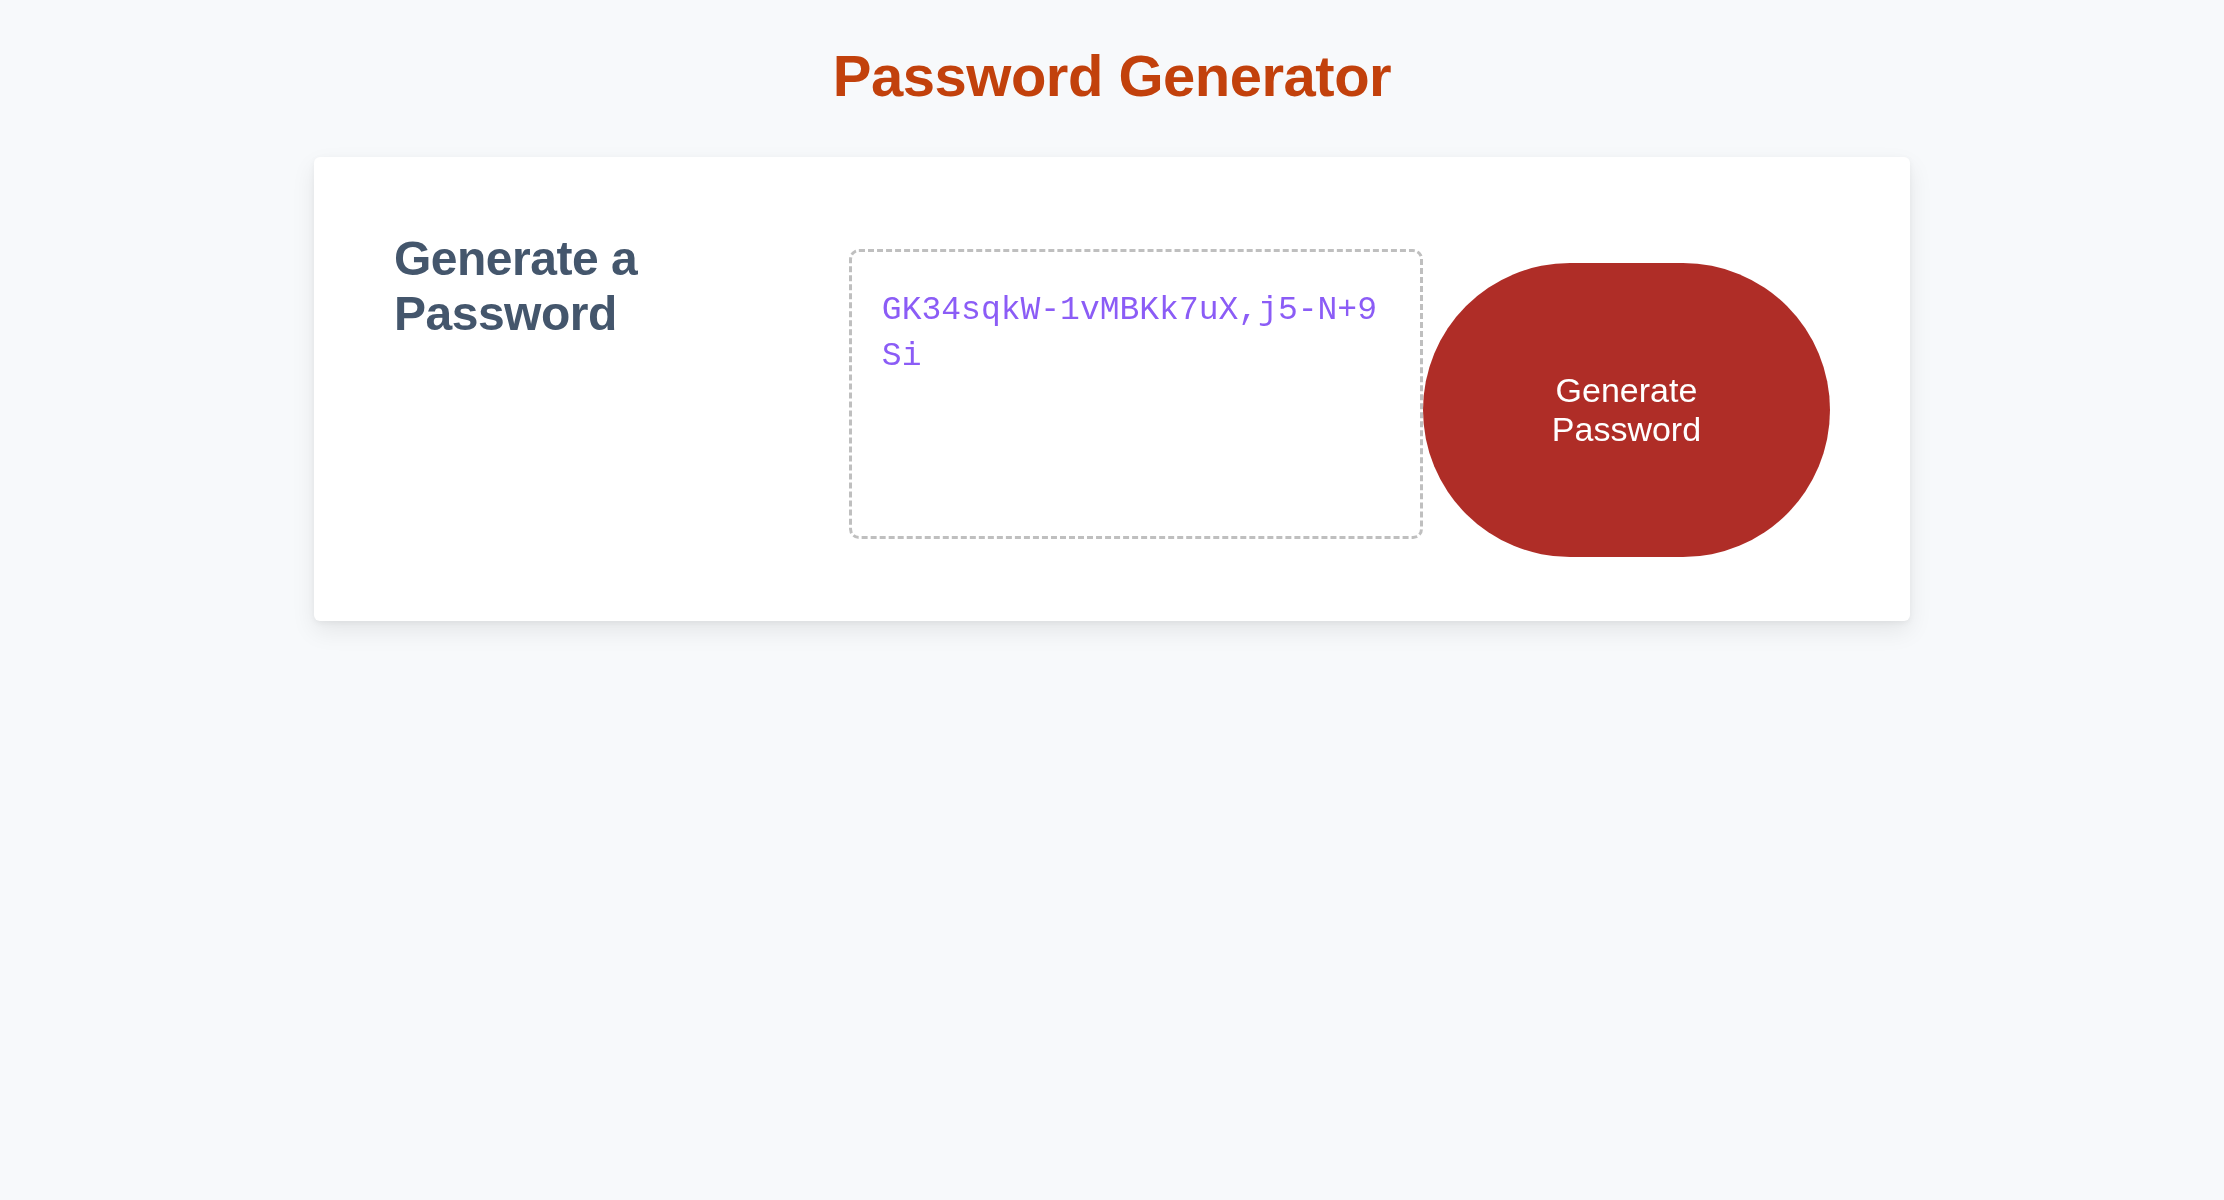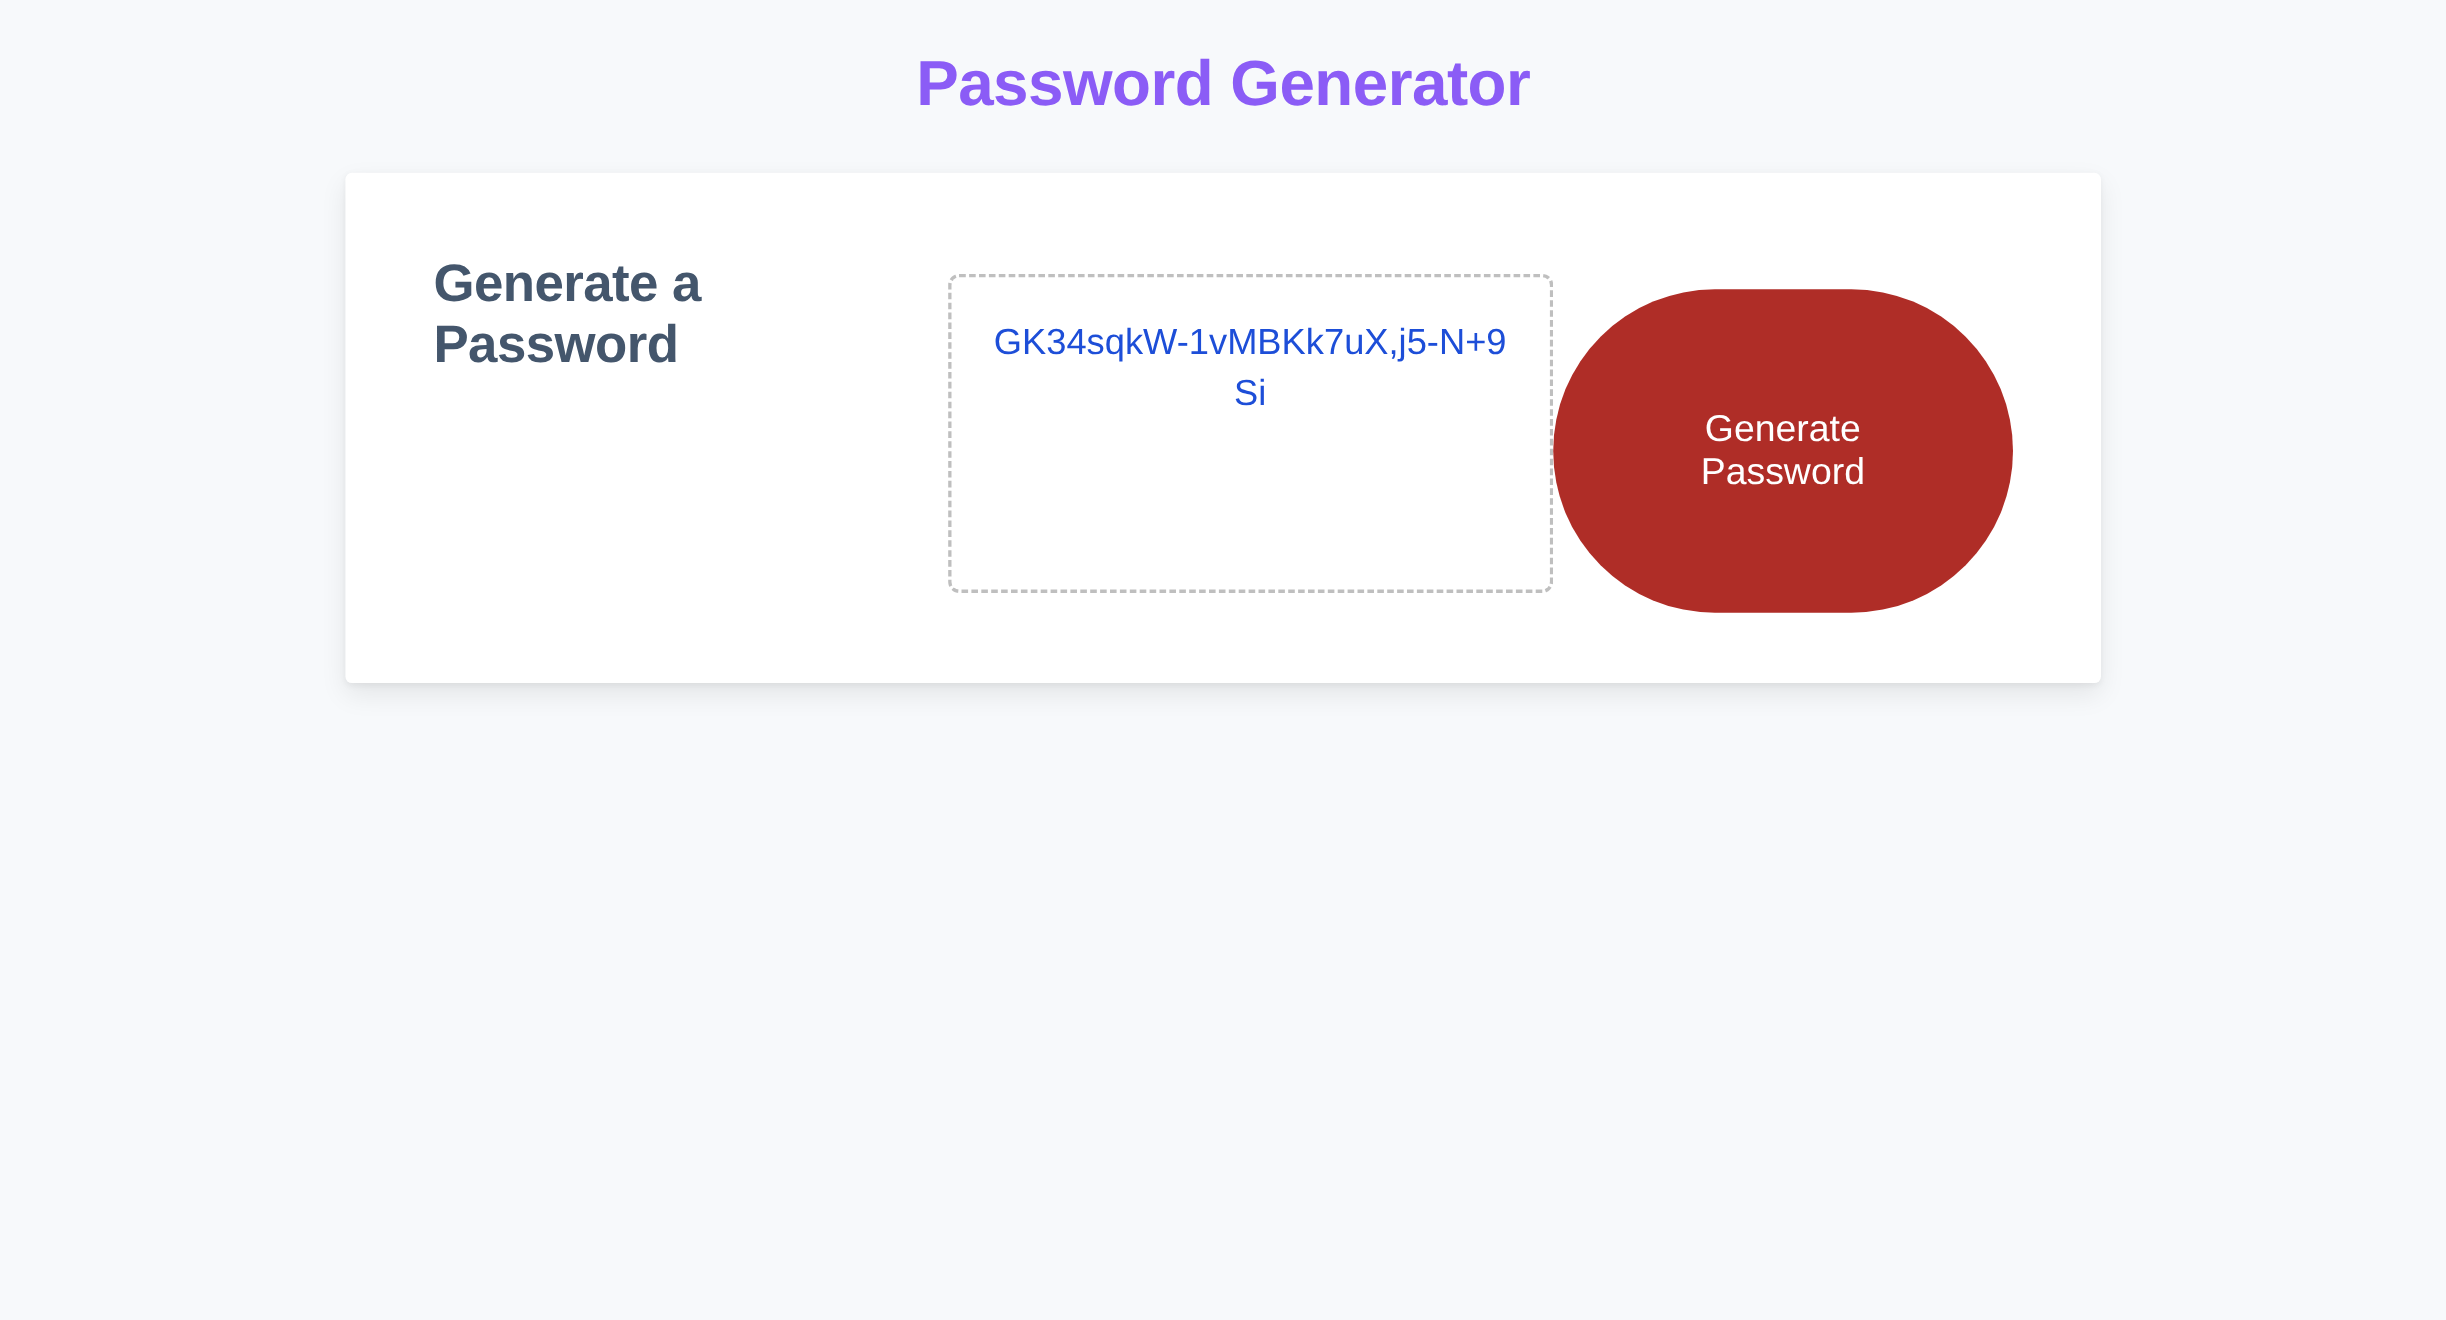--- a/index.html
+++ b/index.html
@@ -10,21 +10,21 @@
     body {
       background-color: #f7f9fb;
       font-family: -apple-system, BlinkMacSystemFont, "Segoe UI", Helvetica, Arial, sans-serif;
       width: 2224px;
       height: 1200px;
       display: flex;
       flex-direction: column;
       align-items: center;
     }
     .page-title {
-      color: #8b5cf6;
+      color: #c2410c;
       font-size: 58px;
       font-weight: 700;
       margin-top: 42px;
       margin-bottom: 48px;
       letter-spacing: -0.5px;
     }
     .card {
       background-color: #ffffff;
       width: 1596px;
       border-radius: 6px;
@@ -44,24 +44,23 @@
       border: none;
       border-top: 1px solid #d9d9d9;
     }
     .password-box {
       margin-top: 18px;
       margin-bottom: 18px;
       border: 3px dashed #bfbfbf;
       border-radius: 10px;
       padding: 36px 30px;
       height: 290px;
-      font-family: Liberation Sans, sans-serif;
+      font-family: Liberation Mono, monospace;
       font-size: 33px;
-      color: #1d4ed8;
-      text-align: center;
+      color: #8b5cf6;
       word-break: break-all;
       line-height: 1.4;
       overflow: hidden;
     }
     .button-row {
       display: flex;
       justify-content: center;
       margin-top: 32px;
     }
     .generate-btn {

